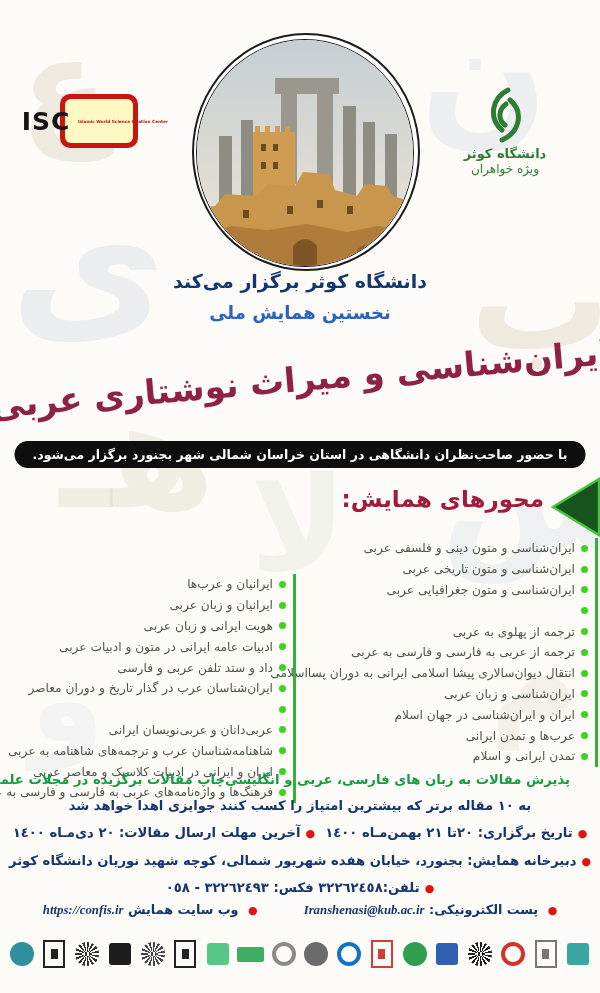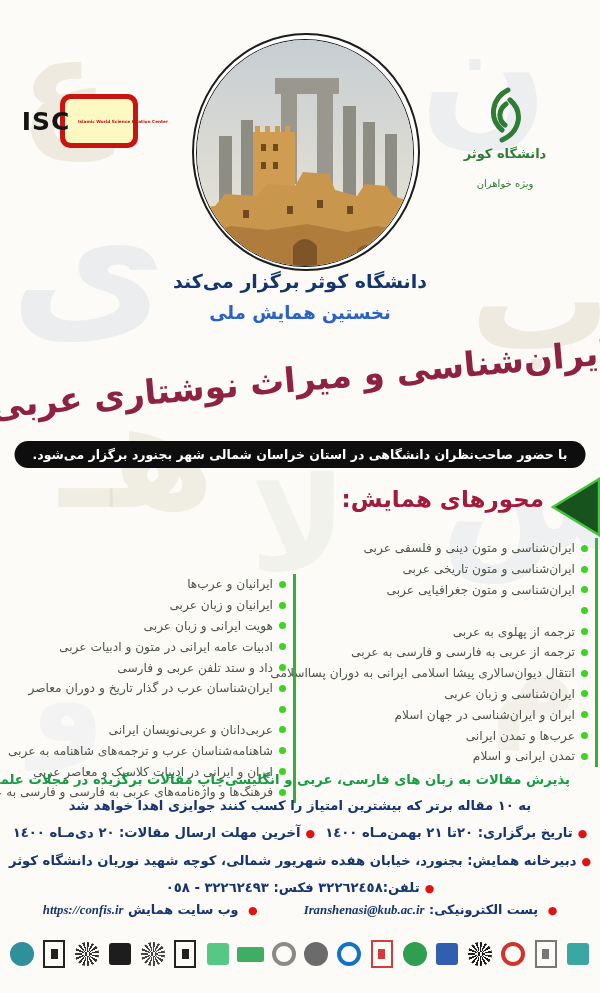--- a/index.html
+++ b/index.html
@@ -17,21 +17,21 @@
   .isc-cap{font-size:5px;color:#b41510;font-weight:bold;transform:scale(.85);white-space:nowrap;}
 
   .photo-ring{left:192px;top:33px;width:216px;height:226px;border:2px solid #1c1c1c;border-radius:50%;
     padding:4px;background:#fff;box-sizing:content-box;}
   .photo-circle{width:100%;height:100%;border:1px solid #1c1c1c;border-radius:50%;overflow:hidden;}
   .photo-circle svg{display:block;width:100%;height:100%;}
 
   .kowsar{left:452px;top:86px;width:106px;text-align:center;color:#2e7c35;}
   .kowsar svg{display:block;margin:0 auto;}
   .kowsar-name{font-size:13px;font-weight:bold;margin-top:2px;}
-  .kowsar-sub{font-size:10px;margin-top:17px;}
+  .kowsar-sub{font-size:12px;margin-top:1px;}
 
   
   .organizer{top:270px;left:0;right:0;text-align:center;font-size:19px;font-weight:bold;color:#14366d;}
   .event-type{top:302px;left:0;right:0;text-align:center;font-size:18px;font-weight:bold;color:#2a63c2;}
 
   
   .title-wrap{top:328px;left:0;right:0;height:110px;display:flex;align-items:center;justify-content:center;gap:8px;}
   .main-title{font-size:34px;font-weight:bold;color:#8e2242;white-space:nowrap;
     transform:rotate(-5deg) translateY(-4px);letter-spacing:-1px;}
 

